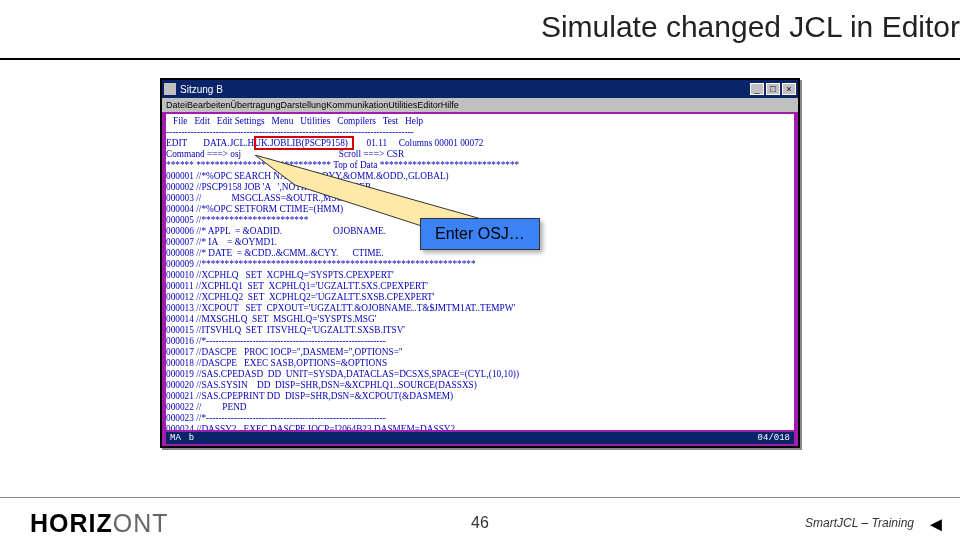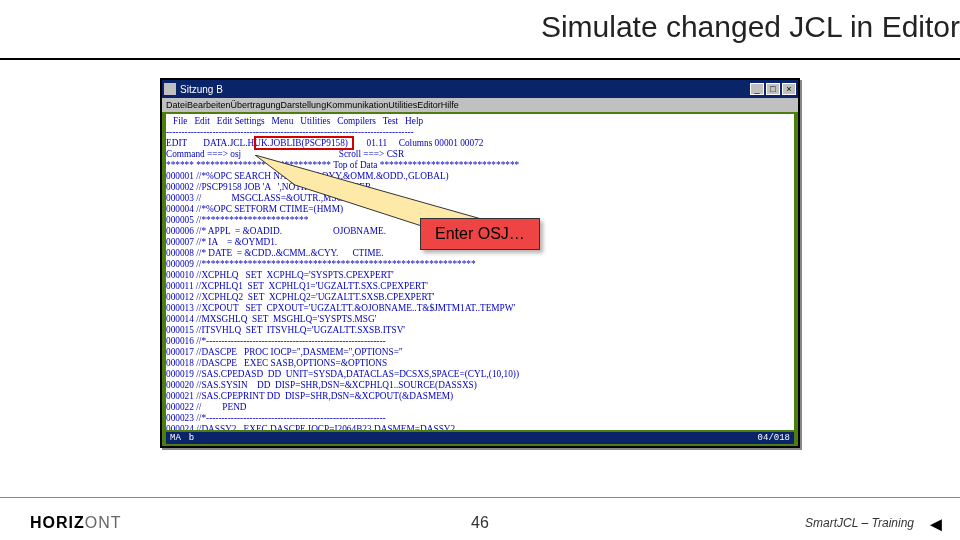--- a/index.html
+++ b/index.html
@@ -34,21 +34,21 @@
   .footer {
     position: absolute;
     bottom: 0; left: 0; right: 0;
     height: 34px;
     display: flex;
     align-items: center;
     font-size: 14px;
   }
   .footer .brand {
     margin-left: 30px;
-    font-size: 16px;
+    font-size: 25px;
     letter-spacing: 1px;
   }
   .footer .brand .b1 { font-weight: bold; color: #000; }
   .footer .brand .b2 { color: #666; }
   .footer .page {
     position: absolute;
     left: 50%; transform: translateX(-50%);
     font-size: 16px; color: #333;
   }
   .footer .course {
@@ -65,21 +65,21 @@
     color: #000;
     border: none; background: transparent;
     cursor: pointer;
   }
   
   .term-window {
     position: absolute;
     left: 160px; top: 78px;
     width: 640px; height: 370px;
     border: 2px solid #000;
-    background: #4d7c0f;
+    background: #a21caf;
     box-shadow: 2px 2px 0 #888;
   }
   .term-titlebar {
     height: 18px;
     background: linear-gradient(#0a246a,#0a246a);
     color: #fff;
     display: flex; align-items: center;
     font-size: 10px;
     padding: 0 2px;
   }
@@ -135,21 +135,21 @@
   .term-status .sl { padding: 0 4px; }
   .term-status .spacer { flex: 1; }
   .cmd-highlight {
     position: absolute;
     border: 2px solid #d40000;
     background: transparent;
     pointer-events: none;
   }
   .callout {
     position: absolute;
-    background: #ef4444;
+    background: #3b82f6;
     border: 1px solid #333;
     padding: 6px 14px;
     font-size: 16px;
     color: #000;
     box-shadow: 3px 3px 4px rgba(0,0,0,0.3);
   }
 </style>
 </head>
 <body>
 <div class="slide">

